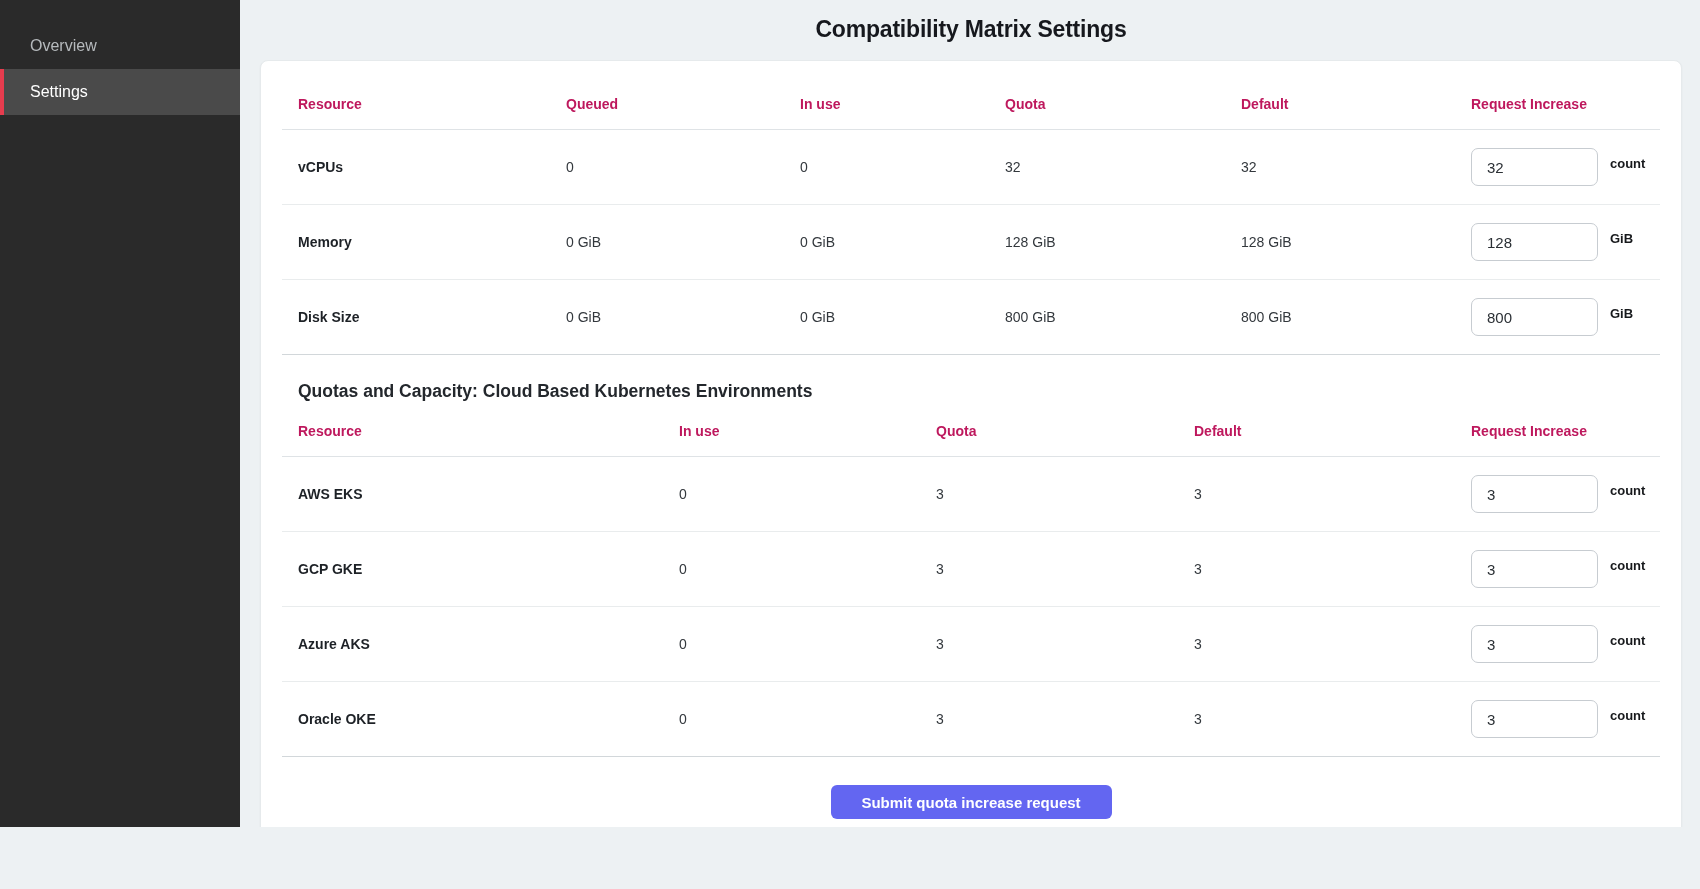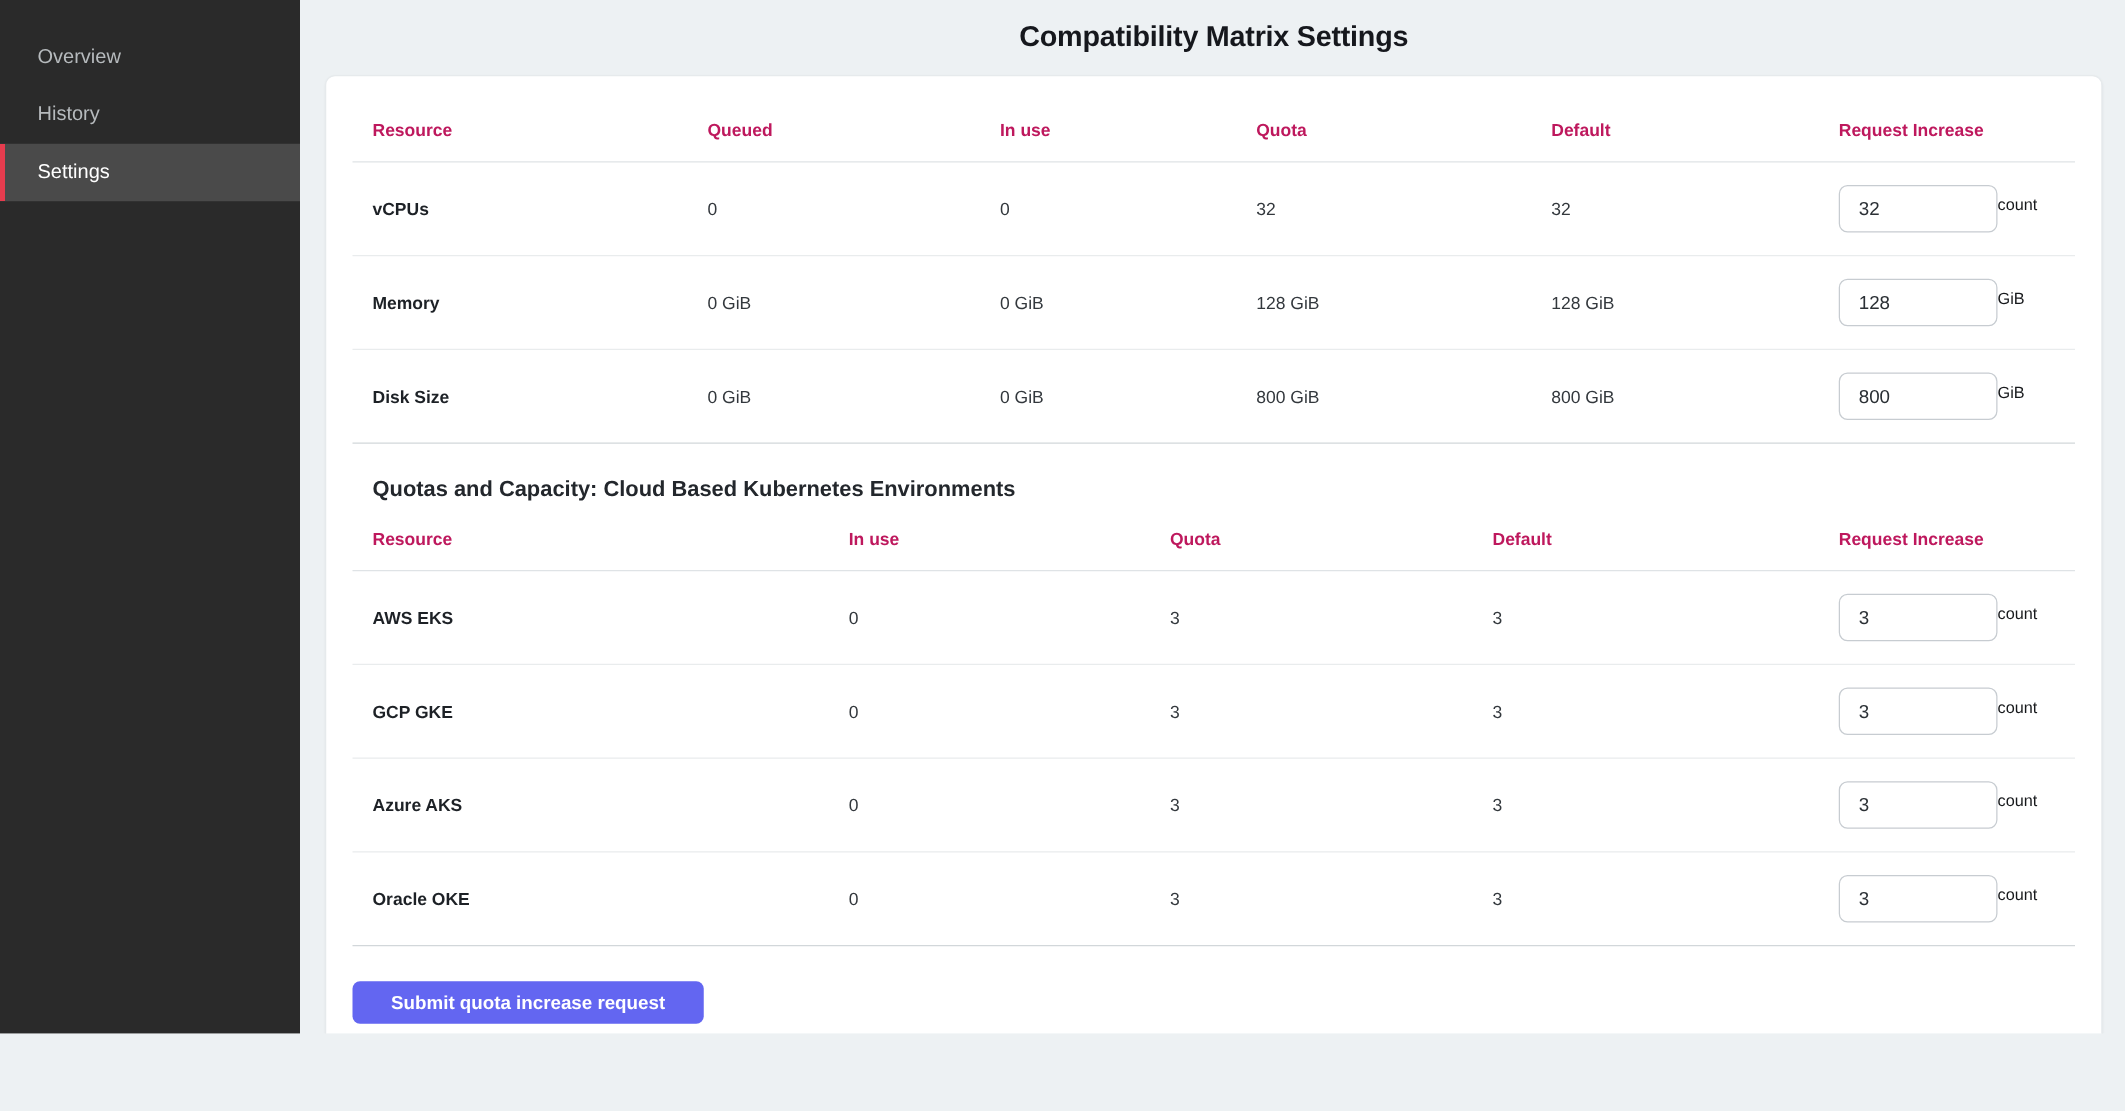--- a/index.html
+++ b/index.html
@@ -44,38 +44,37 @@
   .cell.first { padding-left: 16px; }
   .cell.resource { font-weight: 700; color: #1d2126; }
   .cell.req { display: flex; align-items: center; }
 
   .qinput {
     width: 127px; height: 38px; box-sizing: border-box;
     border: 1px solid #c7ccd1; border-radius: 7px;
     font-size: 15px; padding: 0 0 0 15px; color: #2b3035;
     font-family: inherit; outline: none; background: #fff;
   }
-  .unit { font-size: 13px; color: #17191c; transform: translateY(-4px); }
+  .unit { font-size: 13px; color: #17191c; margin-left: 12px; transform: translateY(-4px); font-weight: bold; }
 
-  .footer { display: flex; padding-top: 28px; }
+  .footer { display: flex; justify-content: center; padding-top: 28px; }
   .submit-btn {
     width: 281px; height: 34px; background: #6366f1; color: #ffffff;
     border: none; border-radius: 6px; font-size: 15px; font-weight: 700;
     font-family: inherit; cursor: pointer;
   }
 </style>
 </head>
 <body>
 
 <div class="app">
 
   <aside class="sidebar">
     <nav id="sidebar-nav">
         <div class="nav-item">Overview</div>
-        <div class="nav-item">History</div>
         <div class="nav-item active">Settings</div>
       </nav>
   </aside>
 
   <main class="main">
     <h1 class="page-title">Compatibility Matrix Settings</h1>
 
     <section class="card">
 
       <div class="table vm" id="vm-table">

